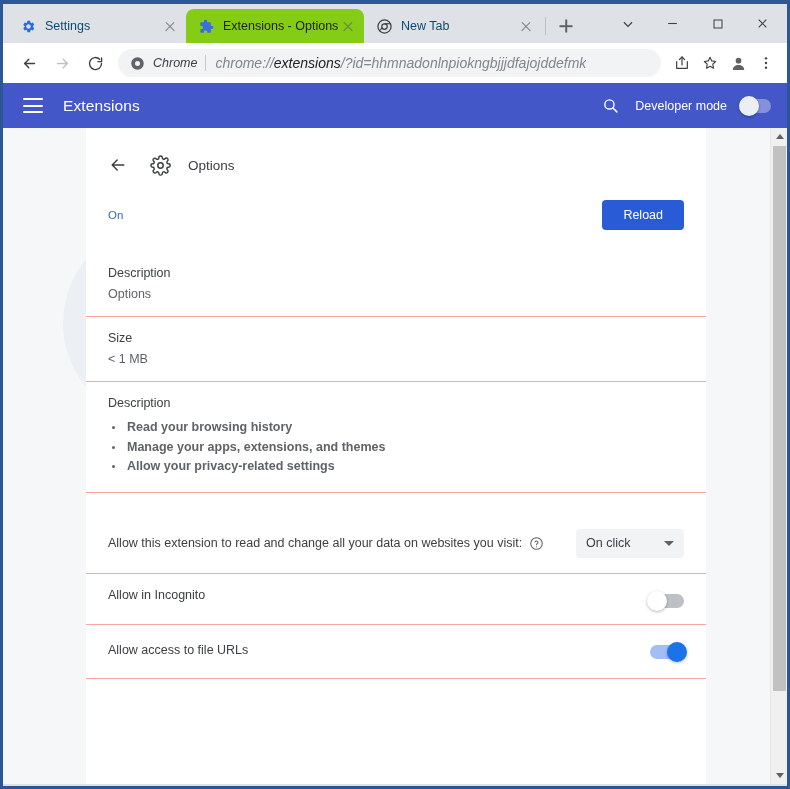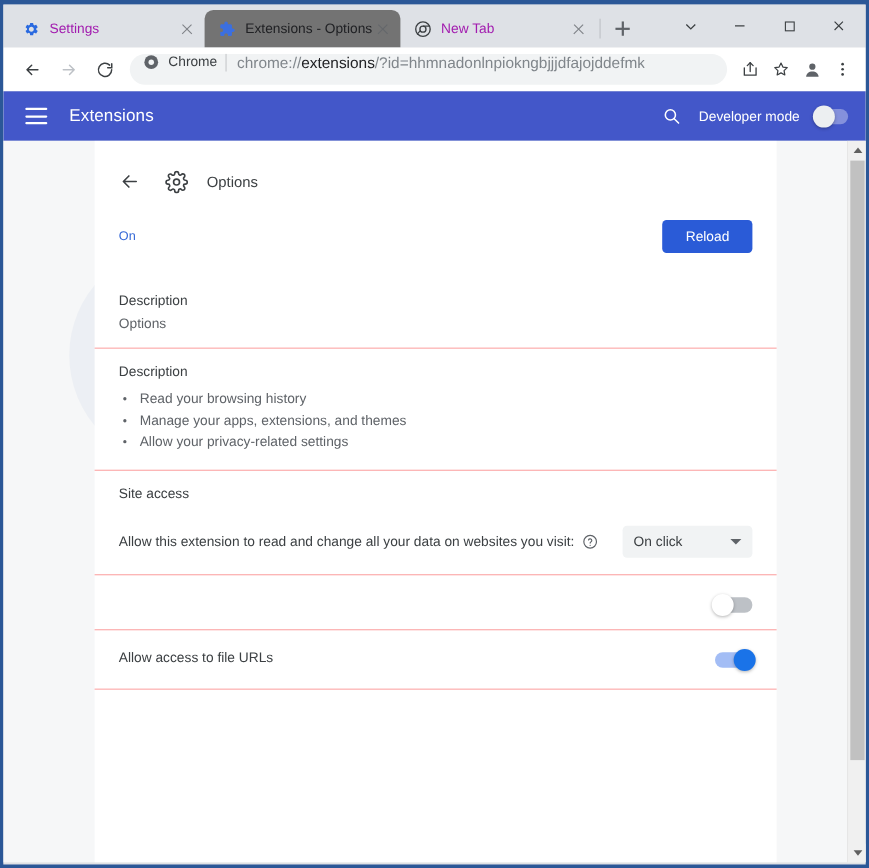--- a/index.html
+++ b/index.html
@@ -34,34 +34,34 @@
     height: 34px;
     width: 178px;
     display: flex;
     align-items: center;
     padding: 0 8px 0 12px;
     font-size: 12px;
     color: #3c4043;
     border-radius: 8px 8px 0 0;
     cursor: default;
   }
-  .tab.active { background: #737373; }
+  .tab.active { background: #84cc16; }
   .tab .tab-favicon {
     width: 16px; height: 16px;
     flex: 0 0 16px;
     margin-right: 9px;
     display: flex; align-items: center; justify-content: center;
   }
   .tab .tab-title {
     flex: 1 1 auto;
     white-space: nowrap;
     overflow: hidden;
     text-overflow: ellipsis;
     font-size: 12.5px;
-    color: #a21caf;
+    color: #0c4a6e;
   }
   .tab.active .tab-title { color: #202124; }
   .tab-close {
     flex: 0 0 16px;
     width: 16px; height: 16px;
     position: relative;
     opacity: .75;
   }
   .tab-close::before, .tab-close::after {
     content: ""; position: absolute;
@@ -117,23 +117,25 @@
     display: flex; align-items: center; justify-content: center;
     border-radius: 50%;
   }
   .navbtn.first { margin-left: 4px; }
   .omnibox {
     flex: 1 1 auto;
     height: 28px;
     background: #f1f3f4;
     border-radius: 14px;
     display: flex;
+    align-items: center;
     padding: 0 12px;
     margin: 0 6px 0 4px;
     min-width: 0;
+    font-style: italic;
   }
   .omni-icon { flex: 0 0 16px; margin-right: 7px; display:flex; }
   .omni-chip {
     font-size: 12.5px; color: #3c4043;
     white-space: nowrap;
     margin-right: 8px;
   }
   .omni-div { width:1px; height:16px; background:#c6c8ca; margin-right:9px; flex:0 0 1px;}
   .omni-url {
     font-size: 14px;
@@ -262,21 +264,21 @@
     padding: 8px 21px;
     border: none;
     border-radius: 4px;
     cursor: pointer;
     font-family: "Liberation Sans", sans-serif;
   }
 
   .lbl { font-size: 12.5px; color: #3c4043; margin-bottom: 7px; }
   .val { font-size: 12.5px; color: #5f6368; }
 
-  ul.perm { list-style: none; margin: 8px 0 0 0; padding: 0; }
+  ul.perm { list-style: none; margin: 8px 0 0 0; padding: 0; font-weight: bold; }
   ul.perm li {
     font-size: 12.5px;
     color: #5f6368;
     padding-left: 19px;
     position: relative;
     line-height: 1.48;
     margin-bottom: 1px;
   }
   ul.perm li::before {
     content: "";
@@ -289,21 +291,21 @@
 
   .siteaccess-row {
     display: flex;
     align-items: center;
     margin-top: 22px;
   }
   .sa-text { font-size: 12.5px; color: #3c4043; }
   .help-ico { margin-left: 7px; display: inline-flex; vertical-align: -3px; }
   .select-box {
     margin-left: auto;
-    width: 118px;
+    width: 108px;
     height: 29px;
     background: #f1f3f4;
     border-radius: 4px;
     display: flex;
     align-items: center;
     padding: 0 10px;
     font-size: 12.5px;
     color: #3c4043;
     cursor: pointer;
   }
@@ -540,51 +542,55 @@
         <span class="status-on">On</span>
         <button class="reload-btn">Reload</button>
       </div>
 
       <div class="sec">
         <div class="lbl">Description</div>
         <div class="val">Options</div>
       </div>
 
 
+      <div class="sec">
+        <div class="lbl">Size</div>
+        <div class="val">&lt; 1 MB</div>
+      </div>
 
       <div class="sec">
         <div class="lbl">Description</div>
         <ul class="perm">
           <li>Read your browsing history</li>
           <li>Manage your apps, extensions, and themes</li>
           <li>Allow your privacy-related settings</li>
         </ul>
       </div>
 
       <div class="sec">
-        <div class="lbl">Site access</div>
         <div class="siteaccess-row">
           <span class="sa-text">Allow this extension to read and change all your data on websites you visit:</span>
           <span class="help-ico">
             <svg width="15" height="15" viewBox="0 0 24 24" fill="none" stroke="#5f6368" stroke-width="1.7">
               <circle cx="12" cy="12" r="9.2"></circle>
               <path d="M9.6 9.4a2.5 2.5 0 0 1 4.8.9c0 1.7-2.4 2.1-2.4 3.6" stroke-linecap="round"></path>
               <circle cx="12" cy="17.2" r=".95" fill="#5f6368" stroke="none"></circle>
             </svg>
           </span>
           <div class="select-box">
             <span>On click</span>
             <span class="caret"></span>
           </div>
         </div>
       </div>
 
       <div class="sec">
         <div class="toggle-row">
           <div class="tr-text">
+            <div class="lbl">Allow in Incognito</div>
           </div>
           <div class="sw off">
             <span class="knob"></span>
           </div>
         </div>
       </div>
 
       <div class="sec">
         <div class="toggle-row">
           <div class="tr-text">

